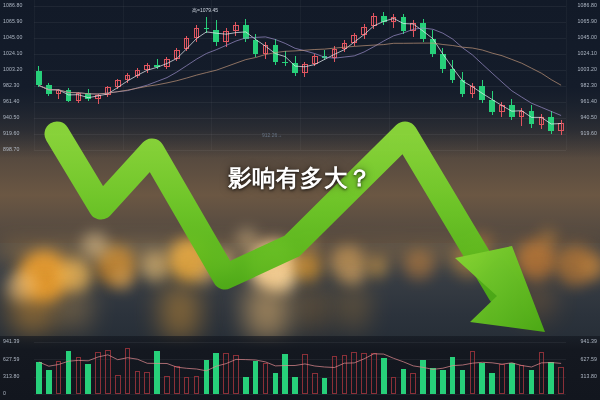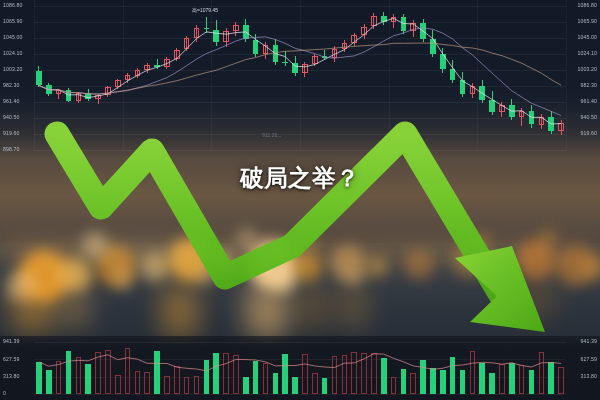--- a/index.html
+++ b/index.html
@@ -482,16 +482,16 @@
         </linearGradient>
       </defs>
       <g opacity="0.93">
         <path d="M 57 134 L 101 207 L 152 151 L 225 277 L 292 246 L 405 134 L 500 293" fill="none" stroke="url(#agrad)" stroke-width="25" stroke-linecap="round" stroke-linejoin="round"></path>
         <path d="M 545 332 L 470 322 L 497 296 L 455 258 L 512 246 Z" fill="url(#ahead)"></path>
       </g>
     </svg>
   </div>
 
   <div class="headline">
-    <span class="hl2">破局之举？</span>
+    <span class="hl2">影响有多大？</span>
   </div>
 
 </div>
 
 </body></html>

